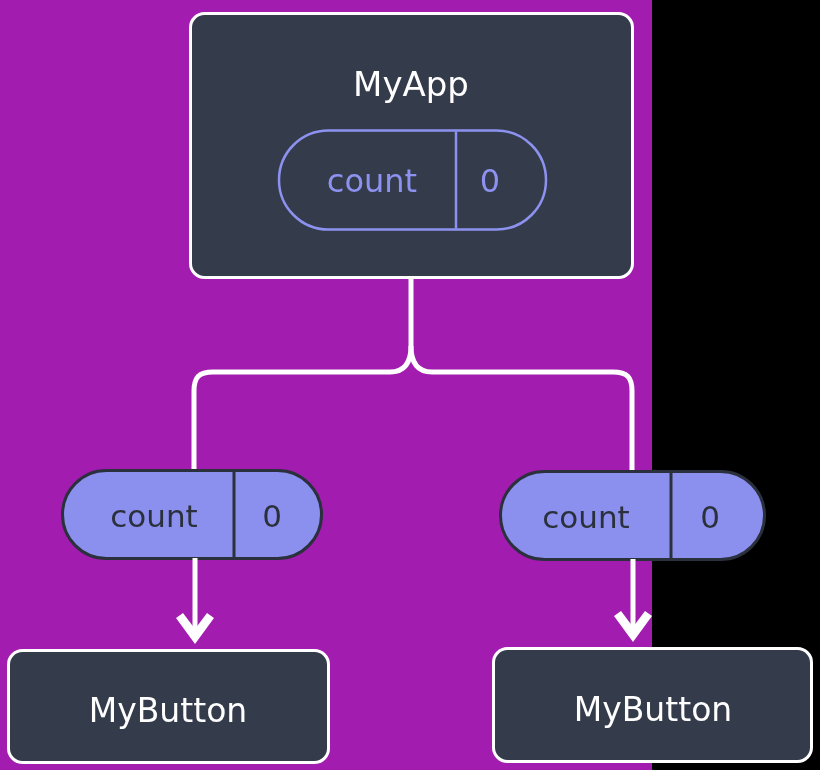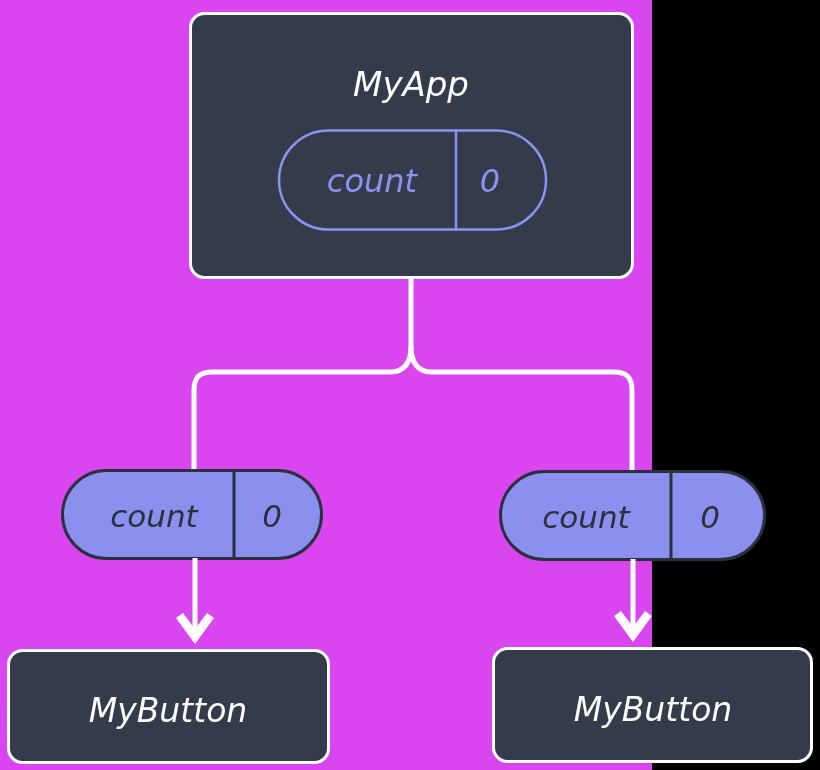--- a/index.html
+++ b/index.html
@@ -10,22 +10,21 @@
   body {
     width: 820px;
     height: 770px;
     overflow: hidden;
     font-family: "DejaVu Sans", sans-serif;
   }
   #stage {
     position: relative;
     width: 652px;
     height: 770px;
-    background: #d946ef;
-    font-style: italic;
+    background: #a21caf;
   }
   #diagram-svg {
     position: absolute;
     top: 0;
     left: 0;
     width: 820px;
     height: 770px;
     display: block;
   }
   .node-label {

